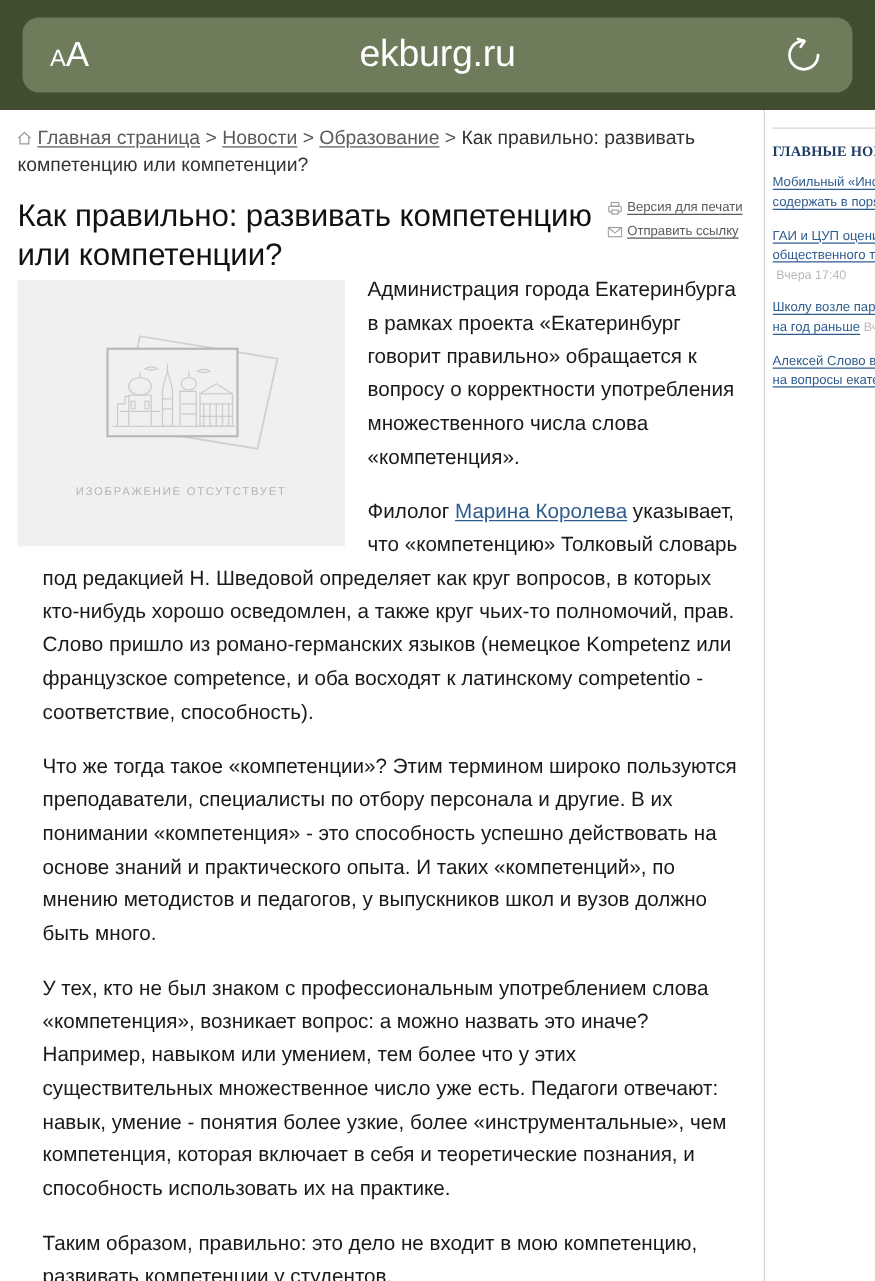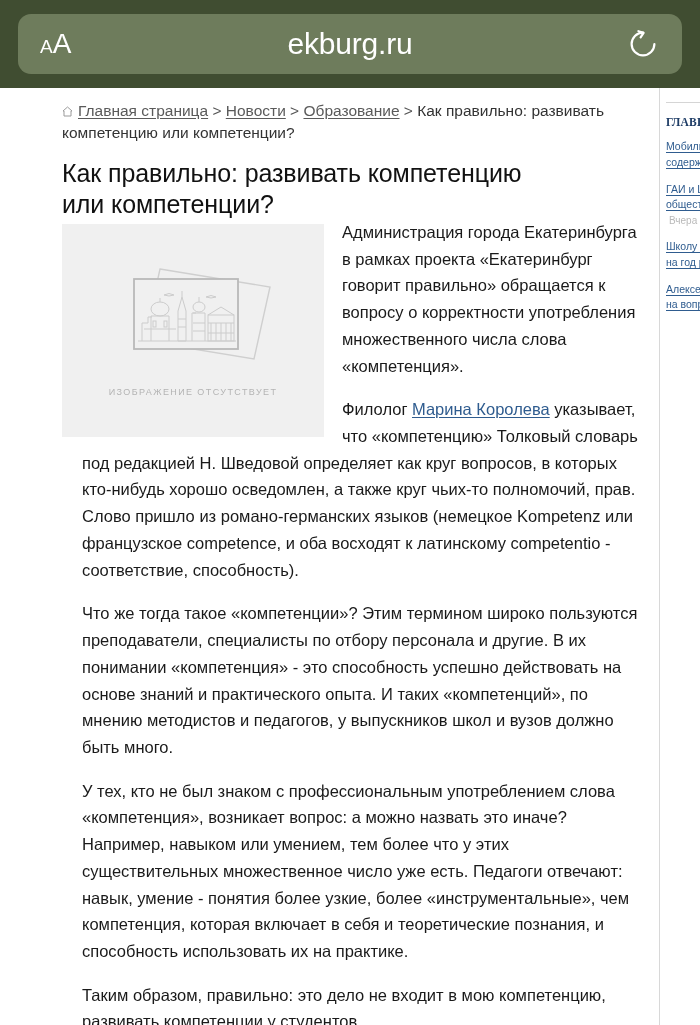--- a/index.html
+++ b/index.html
@@ -66,21 +66,20 @@
     z-index: 2;
     cursor: pointer;
   }
 
   
   .page {
     position: relative;
     height: 937px;
     background: #ffffff;
     overflow: hidden;
-    margin-left: 48px;
   }
   .content-col {
     position: absolute;
     left: 0;
     top: 0;
     width: 612px;
     padding: 0;
     box-sizing: border-box;
   }
   .divider-v {
@@ -287,20 +286,41 @@
       <span class="home-icon">
         <svg viewBox="0 0 11 11" width="11" height="11" aria-hidden="true">
           <path d="M5.5 1 L10 5 L9 5 L9 10 L2 10 L2 5 L1 5 Z" fill="none" stroke="#9b9b9b" stroke-width="1"></path>
         </svg>
       </span><a class="crumb-link">Главная страница</a><span class="crumb-sep"> &gt; </span><a class="crumb-link">Новости</a><span class="crumb-sep"> &gt; </span><a class="crumb-link">Образование</a><span class="crumb-sep"> &gt; </span><span class="crumb-current">Как правильно: развивать компетенцию или компетенции?</span>
     </div>
 
     <div class="article-head">
       <h1 class="article-title">Как правильно: развивать компетенцию или компетенции?</h1>
 
+      <div class="tools">
+        <div class="tool-row">
+          <span class="tool-ico">
+            <svg viewBox="0 0 12 11" width="12" height="11" aria-hidden="true">
+              <rect x="3" y="1" width="6" height="3" fill="none" stroke="#9b9b9b" stroke-width="0.9"></rect>
+              <rect x="1" y="4" width="10" height="4.5" rx="1" fill="none" stroke="#9b9b9b" stroke-width="0.9"></rect>
+              <rect x="3.5" y="7" width="5" height="3.2" fill="#ffffff" stroke="#9b9b9b" stroke-width="0.9"></rect>
+            </svg>
+          </span>
+          <span class="t-label">Версия для печати</span>
+        </div>
+        <div class="tool-row">
+          <span class="tool-ico">
+            <svg viewBox="0 0 12 11" width="12" height="11" aria-hidden="true">
+              <rect x="0.6" y="2" width="10.8" height="7.4" fill="none" stroke="#9b9b9b" stroke-width="0.9"></rect>
+              <path d="M0.6 2 L6 6.3 L11.4 2" fill="none" stroke="#9b9b9b" stroke-width="0.9"></path>
+            </svg>
+          </span>
+          <span class="t-label">Отправить ссылку</span>
+        </div>
+      </div>
     </div>
 
     <div class="article-body">
 
       <div class="img-placeholder">
         <span>
           <svg viewBox="0 0 170 110" width="170" height="110" aria-hidden="true">
 
             <path d="M52 8 L162 26 L146 98 L36 80 Z" fill="none" stroke="#cfcfcf" stroke-width="1.4"></path>
 

